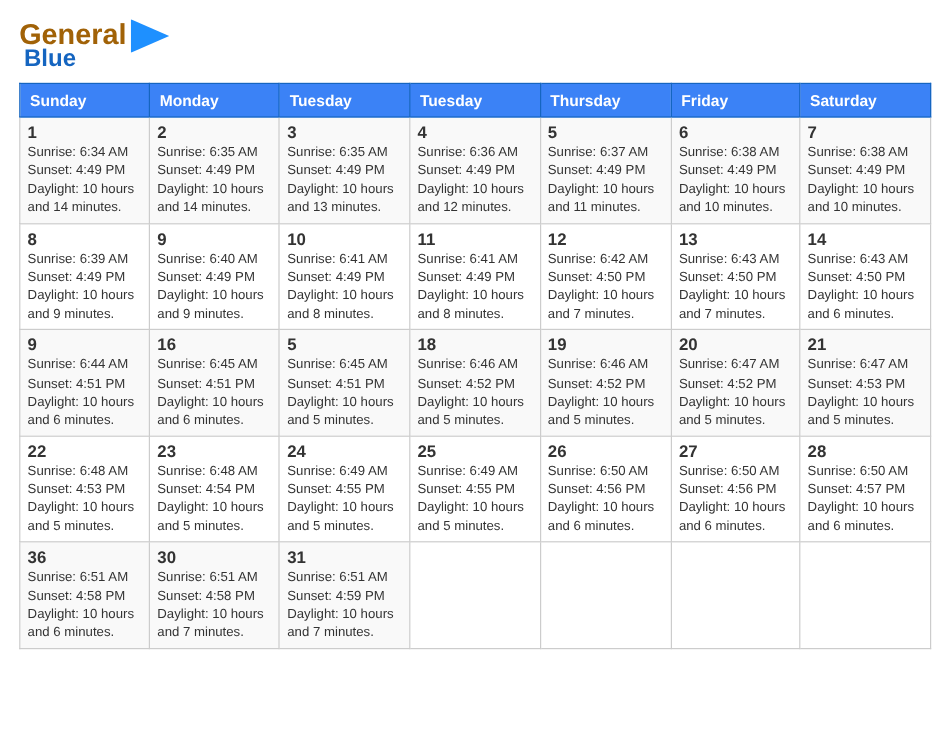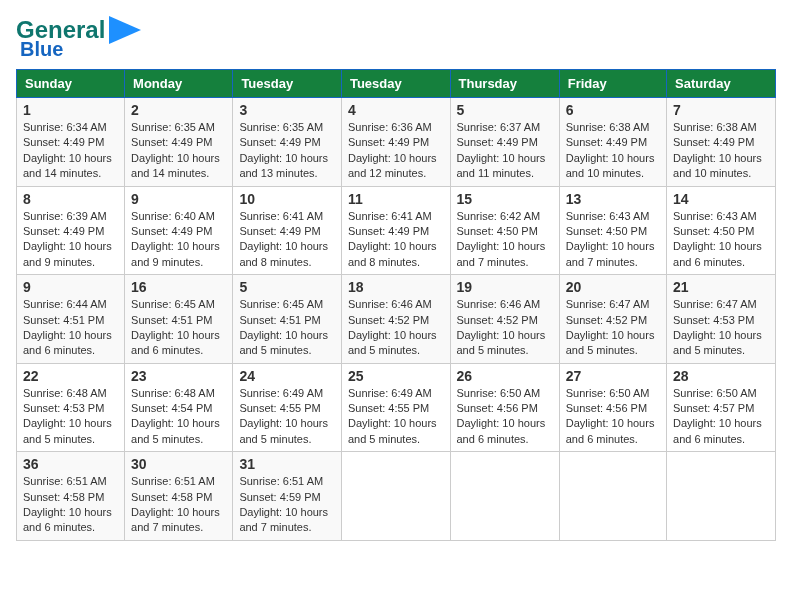--- a/index.html
+++ b/index.html
@@ -33,21 +33,21 @@
       font-size: 16px;
       color: #555;
       margin-top: 2px;
     }
     table {
       width: 100%;
       border-collapse: collapse;
       font-size: 11px;
     }
     thead tr th {
-      background-color: #15803d;
+      background-color: #3b82f6;
       color: #fff;
       font-size: 13px;
       font-weight: bold;
       text-align: left;
       padding: 6px 8px;
       border: 1px solid #1565c0;
       margin-top: 16px;
     }
     tbody tr td {
       border: 1px solid #ccc;
@@ -75,21 +75,21 @@
       background: #fff !important;
     }
   </style>
 </head>
 <body>
 
 <div class="header">
   <div class="logo">
     <div style="display:flex; align-items:center; gap:4px;">
       <div style="position:relative; display:inline-block;">
-        <span style="font-size:24px; font-weight:bold; color:#0f766e;">General</span>
+        <span style="font-size:24px; font-weight:bold; color:#a16207;">General</span>
       </div>
       <svg width="32" height="28" viewBox="0 0 32 28">
         <polygon points="0,0 32,14 0,28" fill="#1e90ff"></polygon>
       </svg>
     </div>
     <span style="font-size:20px; font-weight:bold; color:#1565c0; margin-top:-6px; margin-left:4px;">Blue</span>
   </div>
   <div class="title-block">
     <div class="month-title"></div>
     <div class="location"></div>
@@ -150,21 +150,21 @@
         </td>
         <td>
           <span class="day-num">10</span>
           <div class="day-info">Sunrise: 6:41 AM<br>Sunset: 4:49 PM<br>Daylight: 10 hours and 8 minutes.</div>
         </td>
         <td>
           <span class="day-num">11</span>
           <div class="day-info">Sunrise: 6:41 AM<br>Sunset: 4:49 PM<br>Daylight: 10 hours and 8 minutes.</div>
         </td>
         <td>
-          <span class="day-num">15</span>
+          <span class="day-num">12</span>
           <div class="day-info">Sunrise: 6:42 AM<br>Sunset: 4:50 PM<br>Daylight: 10 hours and 7 minutes.</div>
         </td>
         <td>
           <span class="day-num">13</span>
           <div class="day-info">Sunrise: 6:43 AM<br>Sunset: 4:50 PM<br>Daylight: 10 hours and 7 minutes.</div>
         </td>
         <td>
           <span class="day-num">14</span>
           <div class="day-info">Sunrise: 6:43 AM<br>Sunset: 4:50 PM<br>Daylight: 10 hours and 6 minutes.</div>
         </td>

